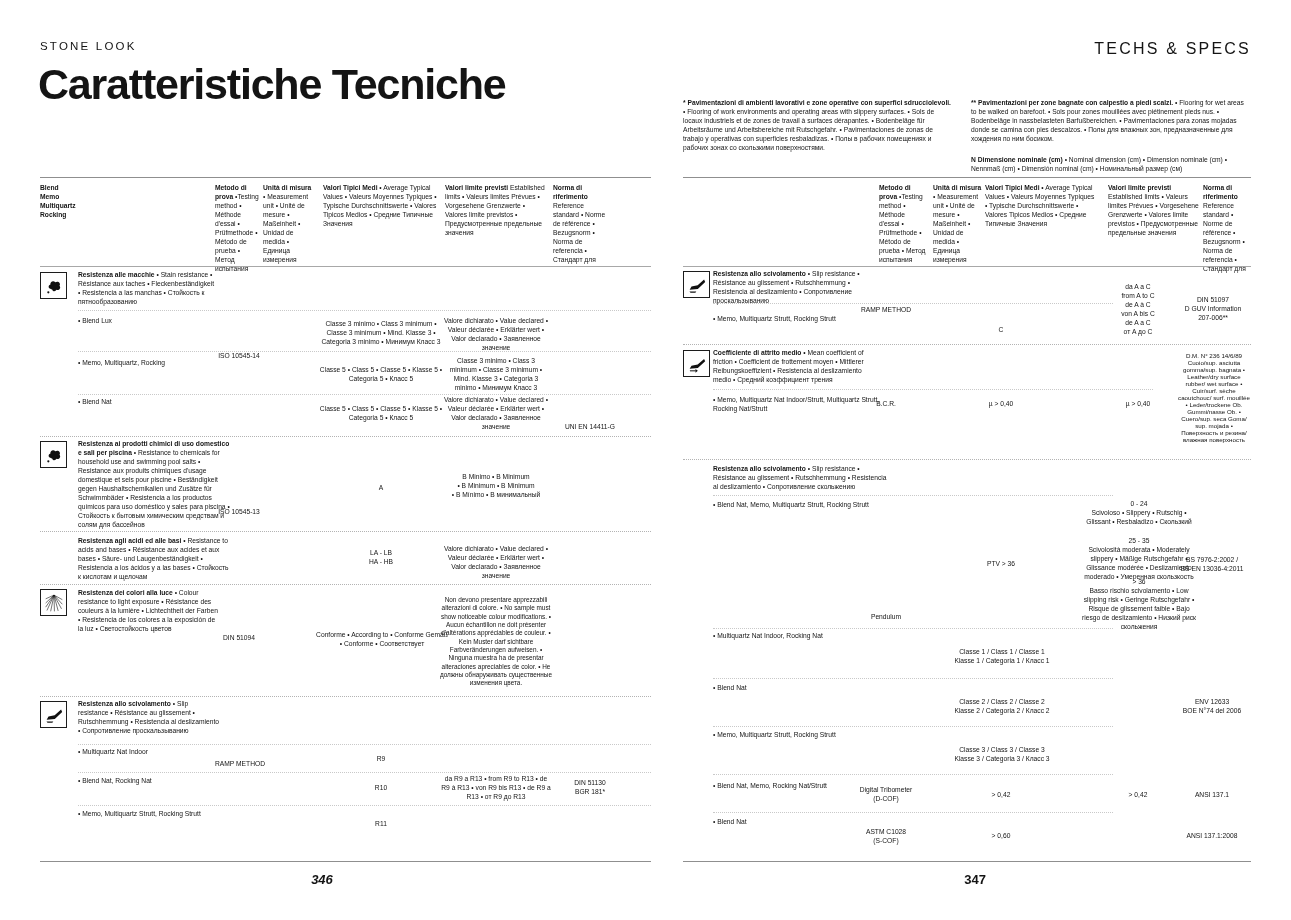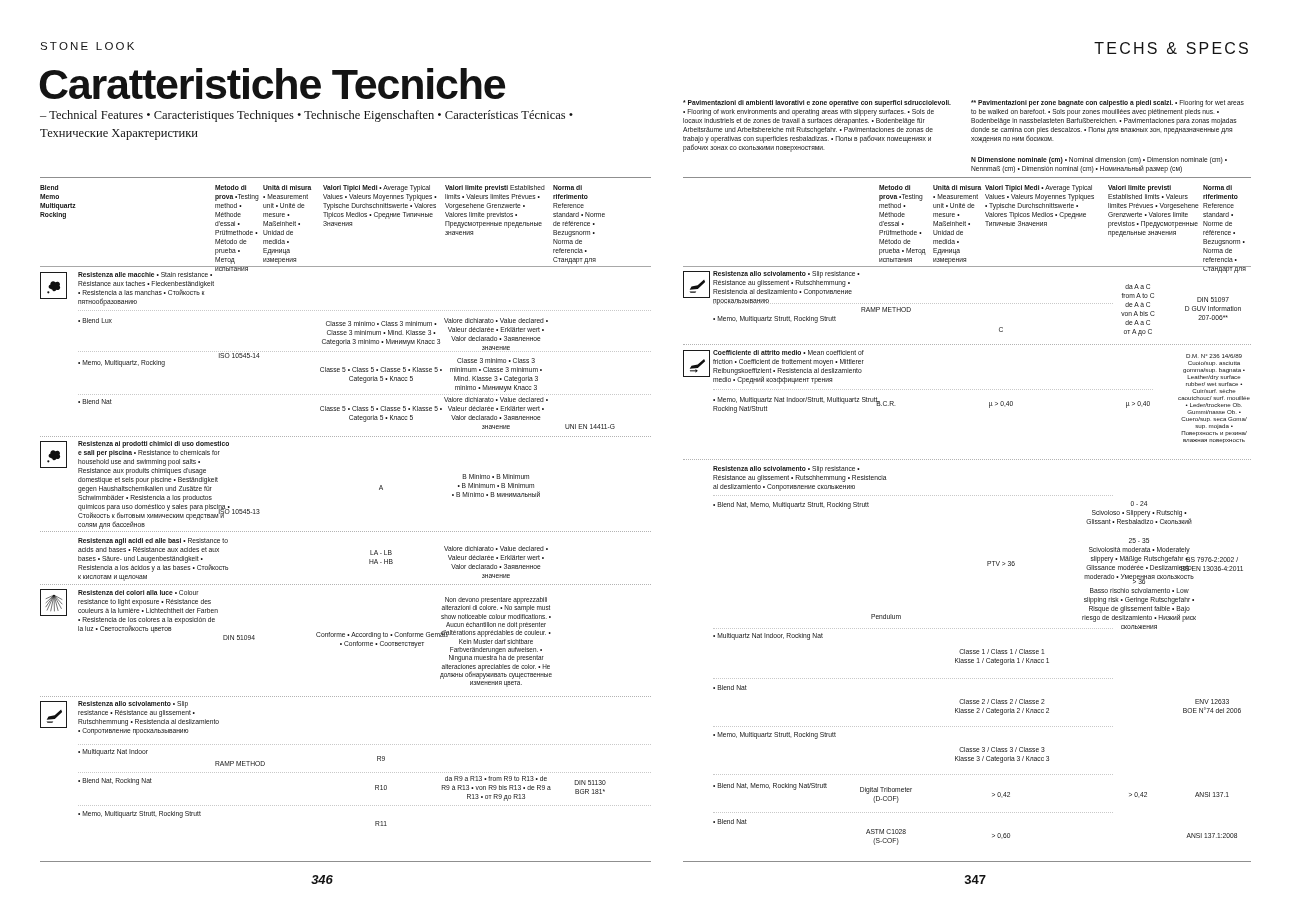--- a/index.html
+++ b/index.html
@@ -29,21 +29,20 @@
   .corner{font-size:16px;letter-spacing:2.2px;text-align:right;}
 </style>
 </head>
 <body>
 
 <div class="sheet">
 
   <div class="page pl">
     <div class="abs brand" style="left:0;top:40px;">STONE LOOK</div>
     <h1 class="abs bigtitle" style="left:-2px;top:60px;margin:0;text-align:right;">Caratteristiche Tecniche</h1>
-    <p class="abs subtitle" style="left:0;top:106px;width:545px;margin:0;">– Technical Features • Caracteristiques Techniques • Technische Eigenschaften • Características Técnicas • Технические Характеристики</p>
 
     <div class="rule" style="left:0;top:177px;width:611px;"></div>
 
     <div class="abs t6 b pre" style="left:0;top:184px;width:120px;">Blend
 Memo
 Multiquartz
 Rocking</div>
     <div class="abs t6" style="left:175px;top:184px;width:44px;"><span class="b">Metodo di prova</span><span> •Testing method • Méthode d'essai • Prüfmethode • Método de prueba • Метод испытания</span></div>
     <div class="abs t6" style="left:223px;top:184px;width:52px;"><span class="b">Unità di misura</span><span> • Measurement unit • Unité de mesure • Maßeinheit • Unidad de medida • Единица измерения</span></div>
     <div class="abs t6" style="left:283px;top:184px;width:116px;"><span class="b">Valori Tipici Medi</span><span> • Average Typical Values • Valeurs Moyennes Typiques • Typische Durchschnittswerte • Valores Tipicos Medios • Средние Типичные Значения</span></div>

